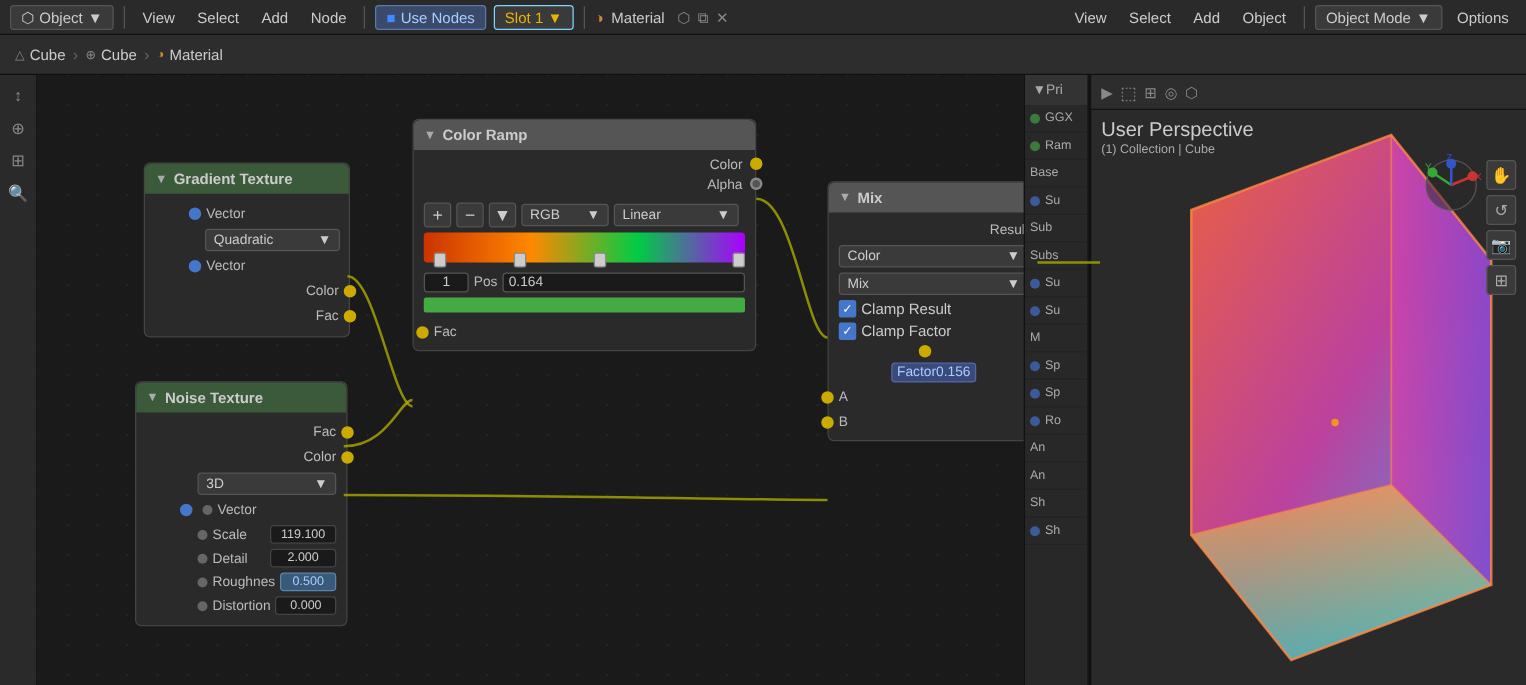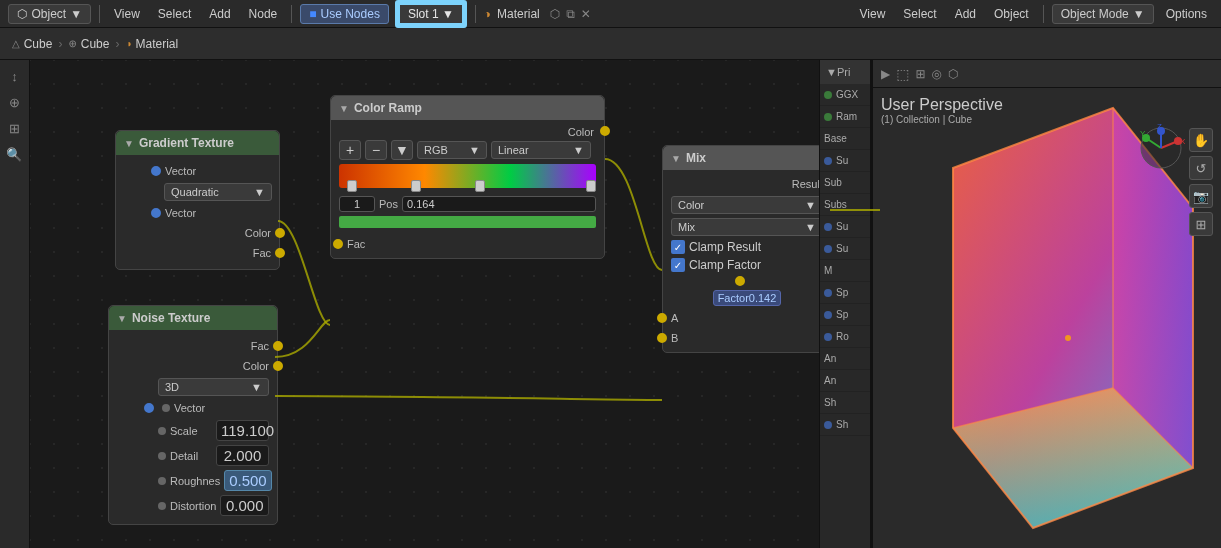--- a/index.html
+++ b/index.html
@@ -51,24 +51,24 @@
       border-radius: 3px;
       padding: 2px 8px;
       color: #aaccff;
       cursor: pointer;
       display: flex;
       align-items: center;
       gap: 4px;
     }
     .slot-btn {
       background: #3a3a3a;
-      border: 5px solid #7dd3fc;
+      border: 1px solid #7dd3fc;
       border-radius: 3px;
       padding: 2px 8px;
-      color: #e5e5e5;
+      color: #eab308;
       cursor: pointer;
     }
     .top-divider {
       width: 1px;
       height: 18px;
       background: #555;
       margin: 0 2px;
     }
 
     
@@ -423,21 +423,21 @@
       background: #666;
       flex-shrink: 0;
     }
     .field-label { color: #bbb; font-size: 11px; flex: 1; }
     .field-value {
       background: #1a1a1a;
       border: 1px solid #444;
       border-radius: 3px;
       padding: 1px 4px;
       color: #ccc;
-      font-size: 15px;
+      font-size: 10px;
       width: 53px;
       text-align: center;
     }
     .field-value.highlighted {
       background: #3a5a7a;
       border-color: #5588aa;
       color: #aaccff;
     }
     .viewport-info {
       position: absolute;
@@ -663,20 +663,24 @@
       <div class="node-header">
         <span class="collapse-arrow">▼</span>
         <span>Color Ramp</span>
       </div>
       <div class="colorramp-body">
 
         <div style="display:flex; justify-content:flex-end; padding: 2px 0; margin-right:-8px;">
           <span style="color:#bbb; font-size:11px; margin-right:6px;">Color</span>
           <div class="socket yellow" style="margin-right:-6px;"></div>
         </div>
+        <div style="display:flex; justify-content:flex-end; padding: 2px 0; margin-right:-8px; margin-bottom:6px;">
+          <span style="color:#bbb; font-size:11px; margin-right:6px;">Alpha</span>
+          <div class="socket gray" style="margin-right:-6px;"></div>
+        </div>
 
         <div class="ramp-toolbar">
           <div class="ramp-btn">+</div>
           <div class="ramp-btn">−</div>
           <div class="ramp-btn">▼</div>
           <div class="dropdown-field" style="width:70px;">
             <span>RGB</span>
             <span>▼</span>
           </div>
           <div class="dropdown-field" style="width:100px;">
@@ -744,21 +748,21 @@
 
         <div class="checkbox-row">
           <div class="checkbox">✓</div>
           <span>Clamp Factor</span>
         </div>
 
         <div class="factor-row">
           <div class="socket yellow left" style="margin-left:-14px;"></div>
           <div class="factor-input">
             <span>Factor</span>
-            <span>0.142</span>
+            <span>0.156</span>
           </div>
         </div>
 
         <div class="node-row">
           <div class="socket yellow left"></div>
           <span class="node-label left-label">A</span>
         </div>
 
         <div class="node-row">
           <div class="socket yellow left"></div>

